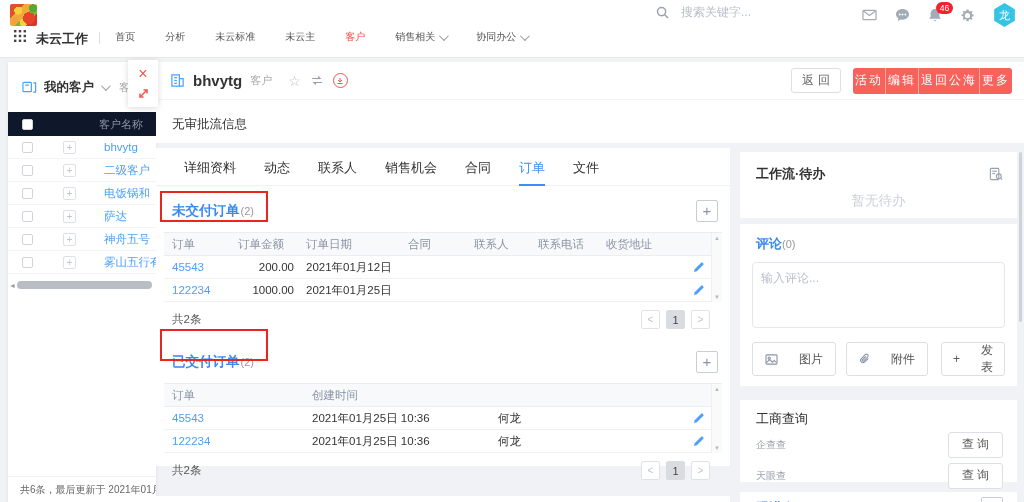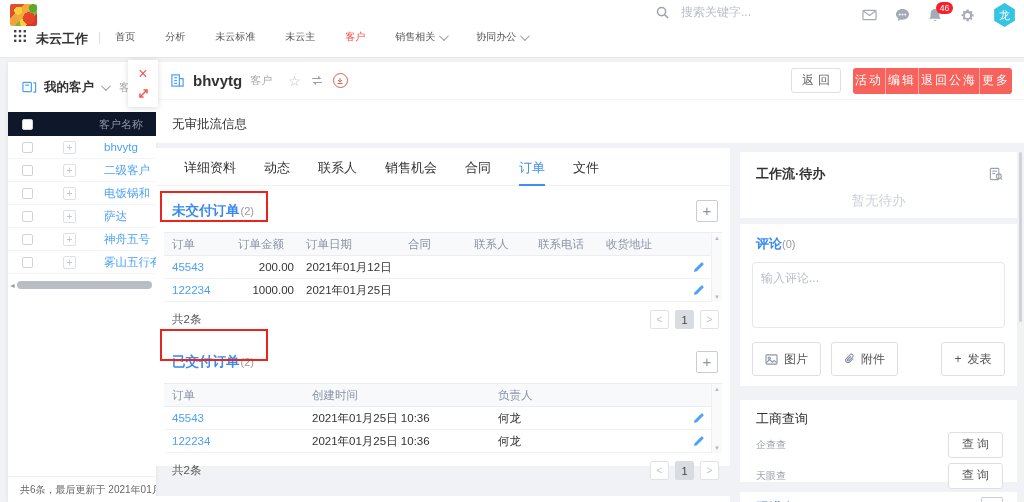--- a/index.html
+++ b/index.html
@@ -99,21 +99,21 @@
   .tc{padding-left:8px;white-space:nowrap;overflow:hidden}
   .t1c1{width:66px}.t1c2{width:68px}.t1c3{width:102px}.t1c4{width:66px}.t1c5{width:64px}.t1c6{width:68px}.t1c7{width:78px}
   .t1c2.val{text-align:right;padding-right:4px}
   .t2c1{width:140px}.t2c2{width:186px}.t2c3{width:158px}
   .tact{flex:1;display:flex;justify-content:flex-end;padding-right:18px}
   .pencil{color:#4da0f8;display:flex;cursor:pointer}
   .olink{color:#4da0f8;cursor:pointer}
   .vscroll{position:absolute;right:0;top:0;bottom:0;width:11px;background:#fafafa;border-left:1px solid #f0f0f0;
            display:flex;flex-direction:column;justify-content:space-between;align-items:center;padding:2px 0;
            font-size:6px;color:#b4b9c0}
-  .tfoot{display:flex;align-items:center;padding:8px 11px 6px 16px;font-size:11.5px;color:#555}
+  .tfoot{display:flex;align-items:center;padding:8px 20px 6px 16px;font-size:11.5px;color:#555}
   .pager{margin-left:auto;display:flex;gap:6px;align-items:center}
   .pg{width:19px;height:19px;border:1px solid #dfe3e8;border-radius:2px;background:#fff;color:#c0c4cc;
       font-size:10px;display:flex;align-items:center;justify-content:center;cursor:pointer}
   .pg.cur{background:#d9dce1;border-color:#d9dce1;color:#444;font-size:11px}
   .bottom-sliver{position:absolute;left:156px;top:496px;width:574px;height:6px;background:#fff}
 
   
   .anno{position:absolute;border:2px solid #e8261e;pointer-events:none;z-index:40}
 
   
@@ -124,21 +124,21 @@
   .rc-title-blue{font-size:13px;font-weight:bold;color:#3a8af0}
   .rc-count{font-size:11px;color:#999}
   .wf-ico{margin-left:auto;color:#9aa1ab;display:flex;cursor:pointer}
   .wf-empty{text-align:center;color:#ccd1d9;font-size:13.5px;margin-top:9px}
   .cm-card{top:224px;height:162px}
   .cm-input{margin:9px 12px 0 12px;height:66px;border:1px solid #e4e7ed;border-radius:4px;width:253px;
             resize:none;outline:none;font-size:12px;padding:7px 8px;font-family:inherit;color:#333}
   .cm-input::placeholder{color:#b8bfc9}
   .cm-btns{display:flex;align-items:center;margin:10px 12px 0 12px;gap:10px}
   .cm-btn{height:27px;border:1px solid #dcdfe6;border-radius:3px;background:#fff;font-size:12px;color:#555;
-          display:flex;align-items:center;gap:6px;padding:16px 12px;cursor:pointer}
+          display:flex;align-items:center;gap:21px;padding:16px 12px;cursor:pointer}
   .cm-pub{margin-left:auto;width:64px;justify-content:center}
   .biz-card{top:400px;height:82px}
   .biz-row{display:flex;align-items:center;padding:0 14px 0 16px;height:29px;margin-top:2px}
   .biz-name{font-size:10px;color:#9aa1ab}
   .biz-btn{margin-left:auto;width:55px;height:26px;border:1px solid #dcdfe6;border-radius:3px;background:#fff;
            font-size:12px;color:#555;display:flex;align-items:center;justify-content:center;letter-spacing:3px;
            padding-left:3px;cursor:pointer}
   .partial-card{top:492px;height:10px}
   .r-scrollbar{position:absolute;right:2px;top:152px;width:3px;height:170px;background:#cfd3d9;border-radius:2px}
 
@@ -400,21 +400,20 @@
 
     <div class="sec-head" style="padding-top:16px">
       <span class="sec-title">已交付订单</span>
       <span class="sec-count">(2)</span>
       <span class="add-btn">+</span>
     </div>
     <div class="otable">
       <div class="trow thead-row">
         <span class="tc t2c1">订单</span>
         <span class="tc t2c2">创建时间</span>
-        <span class="tc t2c3">负责人</span>
         <span class="tact"></span>
       </div>
       <div class="trow">
         <span class="tc t2c1 olink">45543</span>
         <span class="tc t2c2">2021年01月25日 10:36</span>
         <span class="tc t2c3">何龙</span>
         <span class="tact">
             <span class="pencil">
           <svg width="11" height="11" viewBox="0 0 11 11" fill="currentColor">
                 <path d="M1 10l.7-2.8L8.2.7a1 1 0 0 1 1.4 0l.7.7a1 1 0 0 1 0 1.4L3.8 9.3z"></path>

